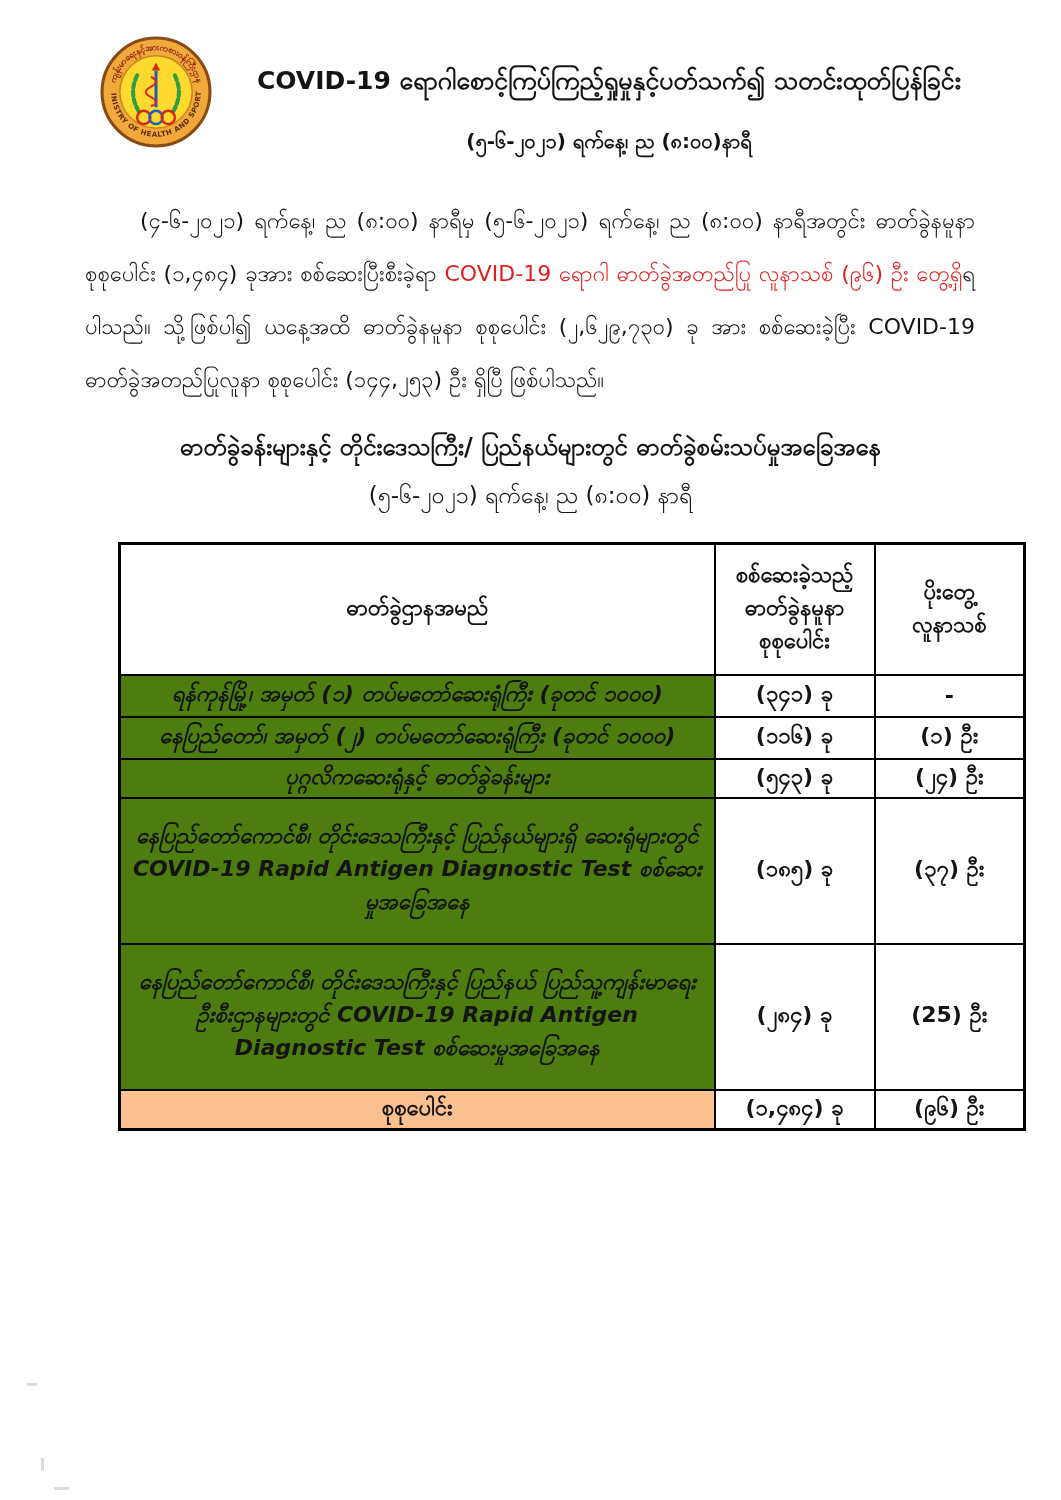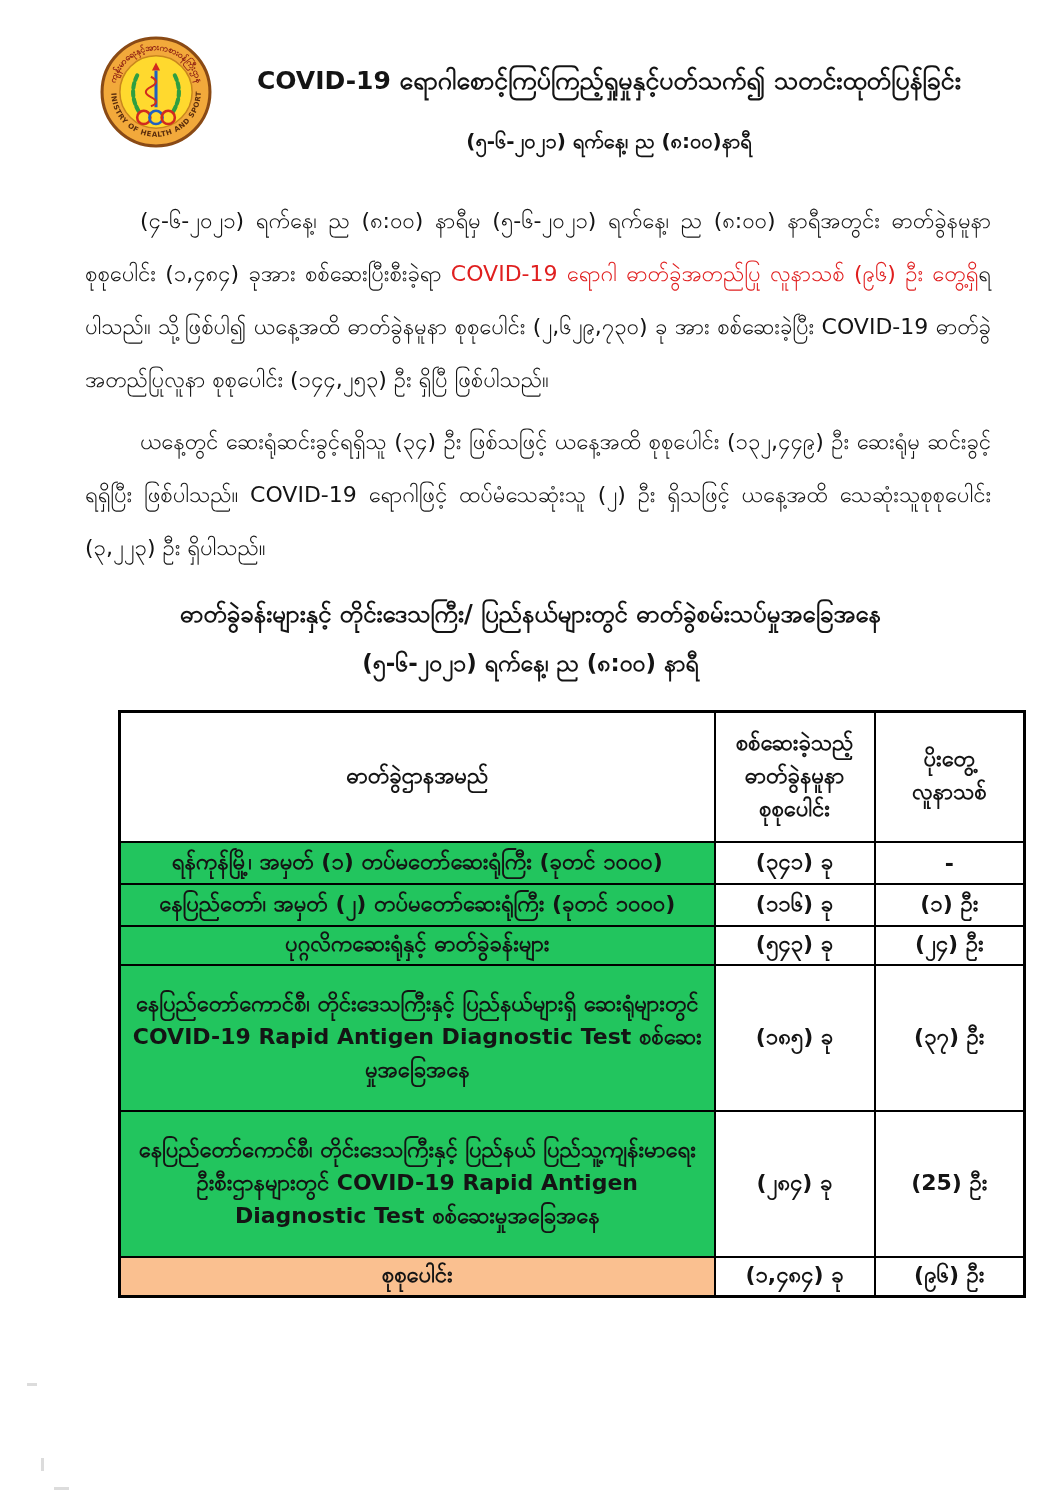--- a/index.html
+++ b/index.html
@@ -9,43 +9,43 @@
     font-family:"DejaVu Sans","Liberation Sans",sans-serif;
   }
   
   .header { display:flex; align-items:flex-start; padding:36px 55px 0 100px; }
   .logo-wrap { flex:0 0 auto; width:112px; height:112px; }
   .titles { flex:1 1 auto; text-align:center; font-weight:bold; }
   .title-main { font-size:25px; line-height:1.35; margin-top:28px; }
   .title-sub  { font-size:20px; margin-top:30px; }
   
   .body-text { padding:36px 70px 0 85px; font-size:22px; line-height:2.42; text-align:justify; }
-  .para { margin:0 0 8px 0; text-indent:55px; }
+  .para { margin:0 16px 8px 0; text-indent:55px; }
   .red-text { color:#e01f1f; }
   
   .section-title { text-align:center; font-weight:bold; font-size:24px; margin-top:24px; line-height:1.4; }
-  .section-sub   { text-align:center; font-weight:bold; font-size:23px; margin-top:16px; }
+  .section-sub   { text-align:center; font-weight:normal; font-size:23px; margin-top:16px; }
   
   table.report {
     border-collapse:collapse; table-layout:fixed;
     margin:28px 0 0 118px; width:905px;
     border:3px solid #000;
   }
   table.report th, table.report td {
     border:2px solid #000; box-sizing:border-box;
     text-align:center; vertical-align:middle;
     font-size:22px; font-weight:bold; padding:2px 8px;
     overflow:hidden;
   }
   th.hdr-multiline, td.pre { white-space:pre-line; }
   .h-head  { height:131px; }
   .h-small { height:42px; }
   .h-big   { height:146px; }
   .h-total { height:27px; }
-  .cell-green  { background:#22c55e; }
+  .cell-green  { background:#4d7c0f;font-style:italic; }
   .cell-orange { background:#fac090; }
   .cell-white  { background:#ffffff; }
   
   .artifact { position:absolute; background:#c9c9c9; opacity:.65; }
   .art-1 { left:27px; top:1383px; width:10px; height:3px; }
   .art-2 { left:41px; top:1458px; width:3px;  height:13px; }
   .art-3 { left:54px; top:1487px; width:15px; height:3px; }
 </style>
 </head>
 <body>
@@ -84,21 +84,20 @@
       </svg>
     </div>
     <div class="titles">
       <div class="title-main">COVID-19 ရောဂါစောင့်ကြပ်ကြည့်ရှုမှုနှင့်ပတ်သက်၍ သတင်းထုတ်ပြန်ခြင်း</div>
       <div class="title-sub">(၅-၆-၂၀၂၁) ရက်နေ့၊ ည (၈:၀၀)နာရီ</div>
     </div>
   </div>
 
   <div class="body-text">
     <p class="para"><span>(၄-၆-၂၀၂၁) ရက်နေ့၊ ည (၈:၀၀) နာရီမှ (၅-၆-၂၀၂၁) ရက်နေ့၊ ည (၈:၀၀) နာရီအတွင်း ဓာတ်ခွဲနမူနာစုစုပေါင်း (၁,၄၈၄) ခုအား စစ်ဆေးပြီးစီးခဲ့ရာ </span><span class="red-text">COVID-19 ရောဂါ ဓာတ်ခွဲအတည်ပြု လူနာသစ် (၉၆) ဦး တွေ့ရှိ</span><span>ရပါသည်။ သို့ဖြစ်ပါ၍ ယနေ့အထိ ဓာတ်ခွဲနမူနာ စုစုပေါင်း (၂,၆၂၉,၇၃၀) ခု အား စစ်ဆေးခဲ့ပြီး COVID-19 ဓာတ်ခွဲအတည်ပြုလူနာ စုစုပေါင်း (၁၄၄,၂၅၃) ဦး ရှိပြီ ဖြစ်ပါသည်။</span></p>
-    <p class="para">ယနေ့တွင် ဆေးရုံဆင်းခွင့်ရရှိသူ (၃၄) ဦး ဖြစ်သဖြင့် ယနေ့အထိ စုစုပေါင်း (၁၃၂,၄၄၉) ဦး ဆေးရုံမှ ဆင်းခွင့် ရရှိပြီး ဖြစ်ပါသည်။ COVID-19 ရောဂါဖြင့် ထပ်မံသေဆုံးသူ (၂) ဦး ရှိသဖြင့် ယနေ့အထိ သေဆုံးသူစုစုပေါင်း (၃,၂၂၃) ဦး ရှိပါသည်။</p>
   </div>
 
   <div class="section-title">ဓာတ်ခွဲခန်းများနှင့် တိုင်းဒေသကြီး/ ပြည်နယ်များတွင် ဓာတ်ခွဲစမ်းသပ်မှုအခြေအနေ</div>
   <div class="section-sub">(၅-၆-၂၀၂၁) ရက်နေ့၊ ည (၈:၀၀) နာရီ</div>
 
   <table class="report">
     <colgroup>
       <col style="width:595px">
       <col style="width:160px">
       <col style="width:150px">

